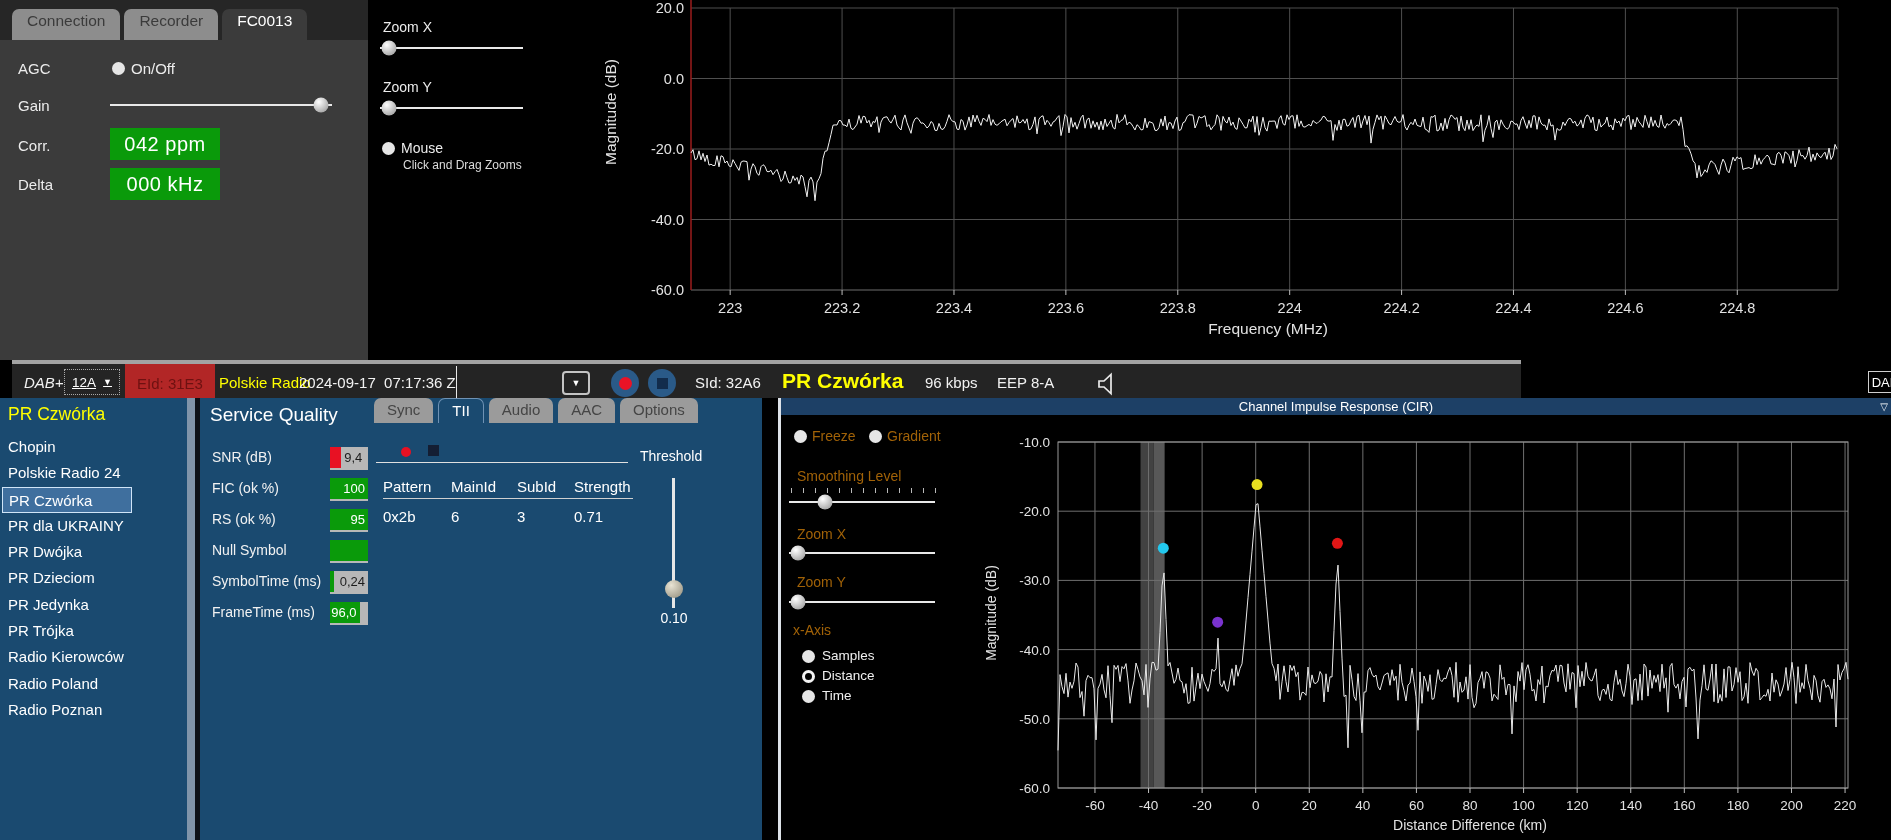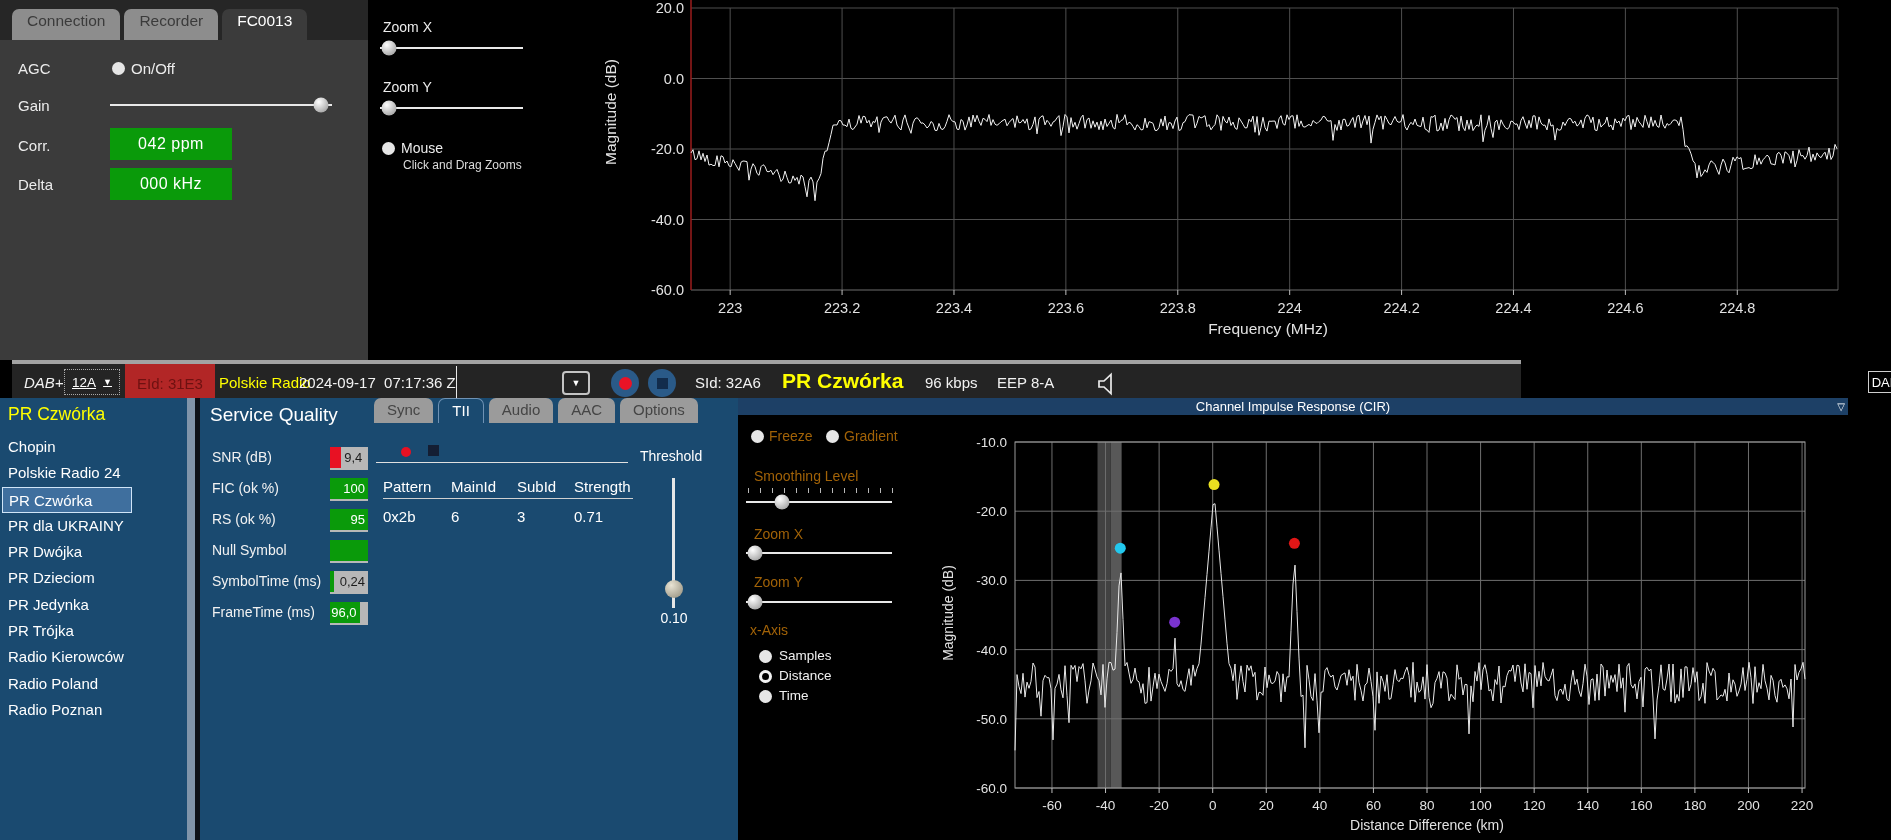--- a/index.html
+++ b/index.html
@@ -10,21 +10,21 @@
 
   
   #device-panel{left:0;top:0;width:368px;height:360px;background:#3b3b3b;}
   #device-tabstrip{position:absolute;left:0;top:0;width:368px;height:40px;background:#262626;box-sizing:border-box;padding:9px 0 0 12px;display:flex;gap:4px;}
   .dtab{padding:3px 15px 4px 15px;font-size:15.5px;background:#8d8d8d;color:#3b3b3b;border-radius:7px 7px 0 0;cursor:default;}
   .dtab.active{background:#3b3b3b;color:#ffffff;}
   .radio{display:inline-block;width:13px;height:13px;border-radius:50%;background:#e6e6e6;}
   .radio.ring{width:7px;height:7px;background:transparent;border:3.5px solid #f2f2f2;}
   .htrack{position:absolute;height:2px;background:#e9e9e9;}
   .hhandle{position:absolute;width:15px;height:15px;border-radius:50%;background:radial-gradient(circle at 35% 30%, #ffffff, #8f8f8f);transform:translate(-50%,-50%);}
-  .valbox{position:absolute;width:122px;height:32px;background:#0a9a0a;color:#fff;font-size:16px;display:flex;align-items:center;justify-content:center;letter-spacing:.5px;}
+  .valbox{position:absolute;width:110px;height:32px;background:#0a9a0a;color:#fff;font-size:20px;display:flex;align-items:center;justify-content:center;letter-spacing:.5px;}
 
   
   #spectrum-region{left:368px;top:0;width:1523px;height:360px;background:#000;}
   .smalltxt{font-size:12px;color:#dcdcdc;}
   svg text{font-family:"Liberation Sans",sans-serif;fill:#e2e2e2;}
 
   
   #status-bar{left:12px;top:360px;width:1509px;height:38px;background:#242424;border-top:4px solid #a3a3a3;box-sizing:border-box;}
   .sb-txt{position:absolute;top:10px;font-size:15px;color:#f2f2f2;white-space:pre;}
   #combo-channel{position:absolute;left:52px;top:5px;width:56px;height:26px;border:1px dotted #a9a9a9;box-sizing:border-box;display:flex;align-items:center;justify-content:space-between;padding:0 7px;font-size:13.5px;color:#fff;text-decoration:underline;}
@@ -40,21 +40,21 @@
 
   
   .bpanel{top:398px;height:442px;background:#1a4a70;}
   #stations-panel{left:0;width:187px;}
   #stations-scroll{left:187px;top:398px;width:8px;height:442px;background:#8094a9;}
   #gap1{left:195px;top:398px;width:5px;height:442px;background:#0d1117;}
   #sq-panel{left:200px;width:180px;}
   #div2{left:380px;top:398px;width:4px;height:442px;background:#dde2e8;}
   #tii-panel{left:368px;width:394px;text-decoration:underline;}
   #div3{left:778px;top:398px;width:3px;height:442px;background:#dde2e8;}
-  #cir-panel{left:738px;width:1110px;background:#000;}
+  #cir-panel{left:781px;width:1110px;background:#000;}
 
   #stations-header{position:absolute;left:8px;top:6px;font-size:17.5px;color:#ffff00;}
   #station-list{position:absolute;left:0;top:36px;width:152px;margin:0;padding:0;list-style:none;}
   #station-list li{height:26.3px;line-height:26.3px;padding-left:8px;font-size:15px;color:#fff;box-sizing:border-box;}
   #station-list li.selected{margin-left:2px;width:130px;padding-left:6px;background:#3f6f9e;border:1px solid #cfe4f7;}
 
   #sq-title{position:absolute;left:10px;top:6px;font-size:19px;color:#fff;}
   .sq-row{position:absolute;left:0;width:180px;height:21px;}
   .sq-label{position:absolute;left:12px;top:2px;font-size:14px;color:#f2f2f2;white-space:nowrap;}
   .sq-bar{position:absolute;left:130px;top:0;width:40px;height:23px;background:#b7b7b7;overflow:hidden;}

